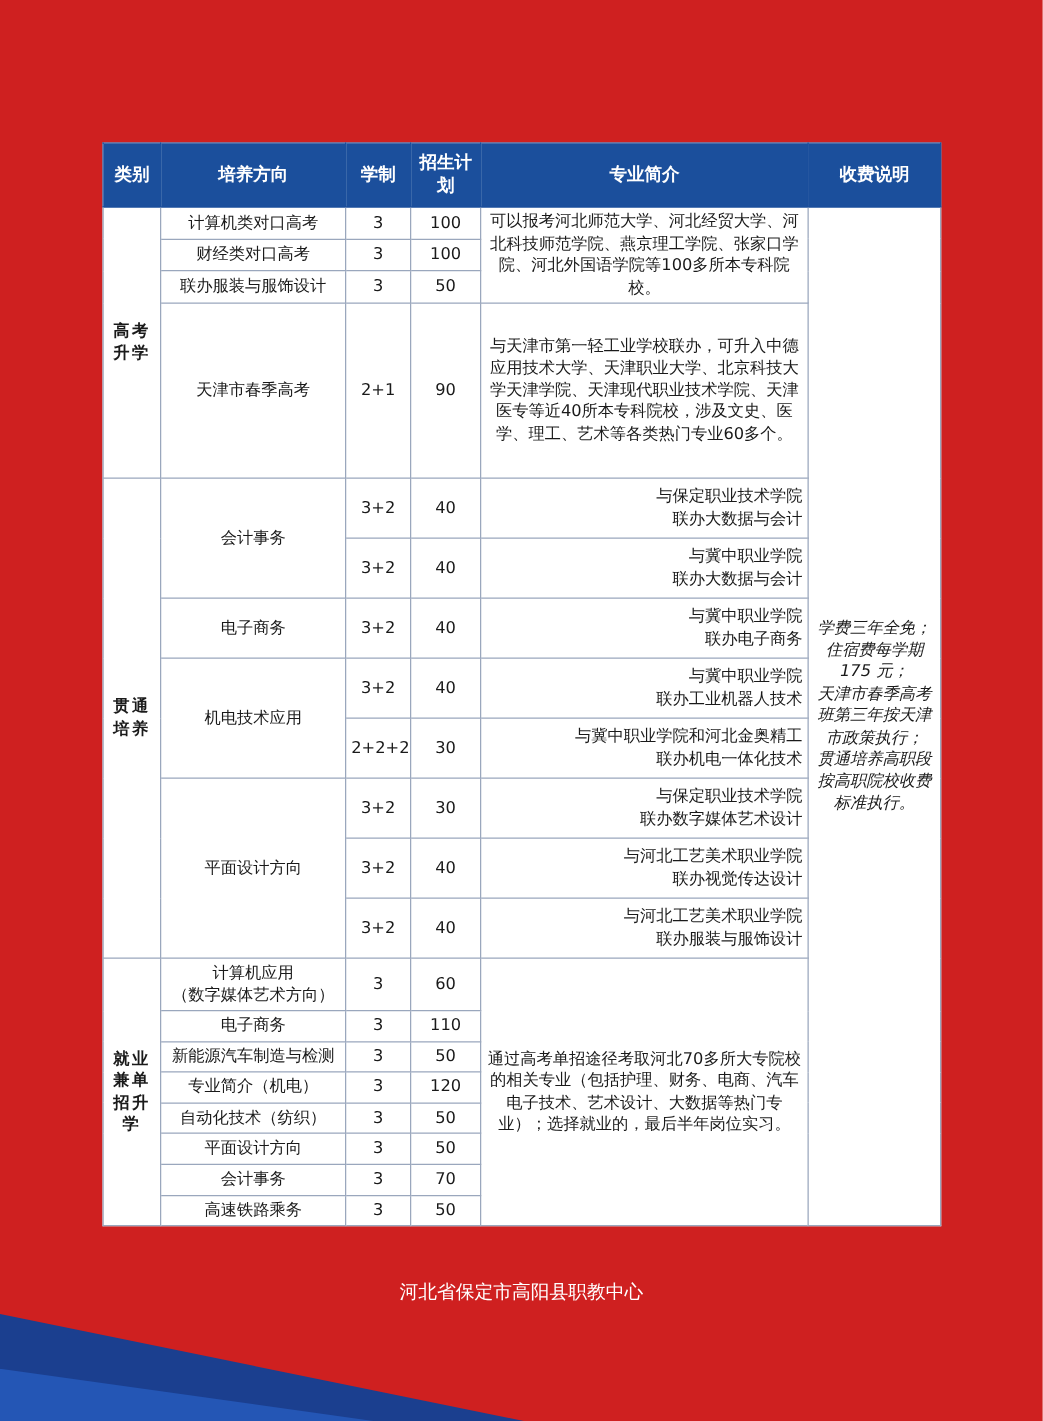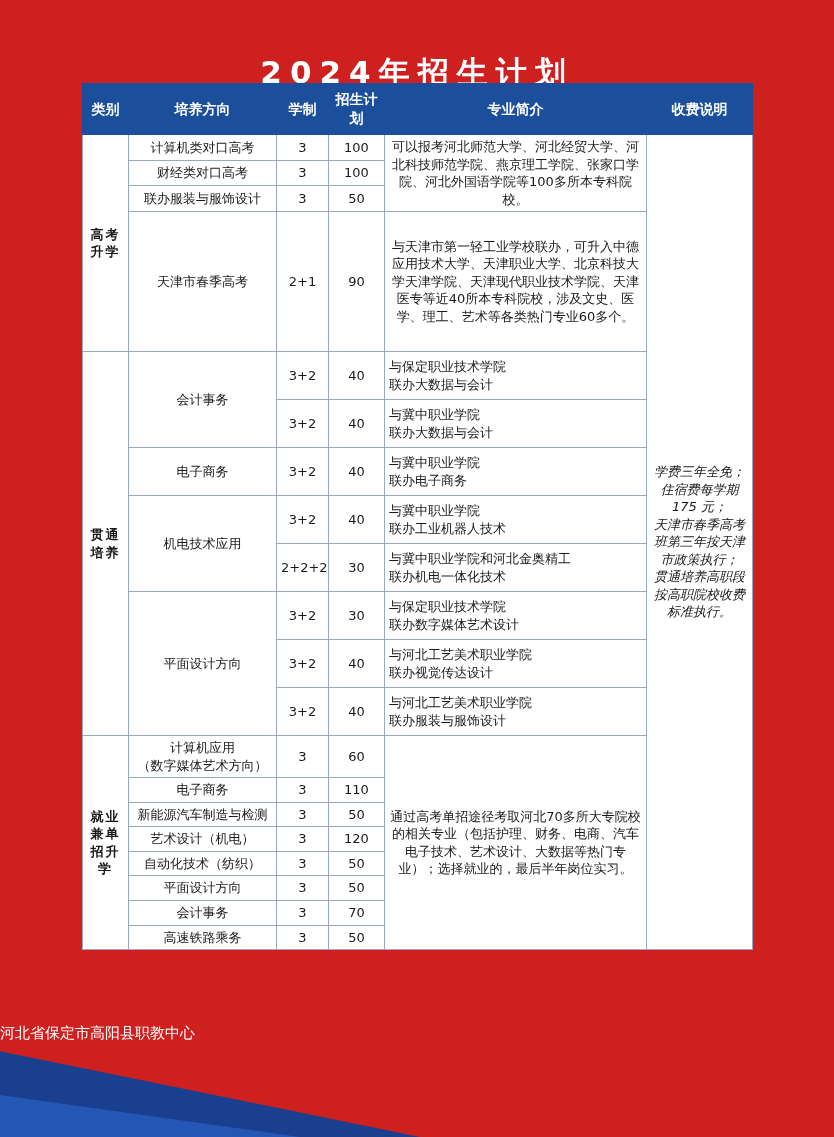--- a/index.html
+++ b/index.html
@@ -45,21 +45,21 @@
     width: 100%;
     text-align: center;
     color: #ffffff;
     font-size: 31px;
     font-weight: bold;
     letter-spacing: 8px;
     font-family: "DejaVu Sans", "Liberation Sans", sans-serif;
   }
   .table-wrap {
     position: absolute;
-    top: 83px;
+    top: 114px;
     left: 82px;
     width: 648px;
   }
   table.plan {
     border-collapse: collapse;
     width: 100%;
     background: #ffffff;
     table-layout: fixed;
   }
   table.plan th, table.plan td {
@@ -96,21 +96,21 @@
   }
   .intro {
     text-align: left;
     padding-left: 10px;
     padding-right: 8px;
     font-size: 14px;
     line-height: 1.55;
     margin-top: 22px;
   }
   .intro.center {
-    text-align: left;
+    text-align: right;
     padding-left: 4px;
     padding-right: 4px;
   }
   .fee {
     text-align: left;
     padding: 6px 8px;
     font-size: 14px;
     line-height: 1.6;
     font-style: italic;
   }
@@ -118,33 +118,33 @@
   .col-dir { width: 148px; }
   .col-len { width: 52px; }
   .col-num { width: 56px; }
   .col-intro { width: 262px; }
   .col-fee { width: 106px; }
   .footer {
     position: absolute;
     left: 0;
     top: 1020px;
     width: 100%;
+    text-align: center;
     color: #ffffff;
     font-size: 14px;
     line-height: 1.75;
     font-family: "DejaVu Sans", "Liberation Sans", sans-serif;
   }
   .footer .org { font-size: 15px; }
 </style>
 </head>
 <body>
 
 <div class="page">
 
-  <div class="title">2024年招生计划</div>
 
   <div class="table-wrap">
     <table class="plan">
       <colgroup>
         <col class="col-cat">
           <col class="col-dir">
           <col class="col-len">
           <col class="col-num">
           <col class="col-intro">
           <col class="col-fee">
@@ -261,21 +261,21 @@
           <td class="dir">电子商务</td>
           <td>3</td>
           <td>110</td>
         </tr>
         <tr>
           <td class="dir" style="font-size:13px;">新能源汽车制造与检测</td>
           <td>3</td>
           <td>50</td>
         </tr>
         <tr>
-          <td class="dir">艺术设计（机电）</td>
+          <td class="dir">专业简介（机电）</td>
           <td>3</td>
           <td>120</td>
         </tr>
         <tr>
           <td class="dir">自动化技术（纺织）</td>
           <td>3</td>
           <td>50</td>
         </tr>
         <tr>
           <td class="dir">平面设计方向</td>

